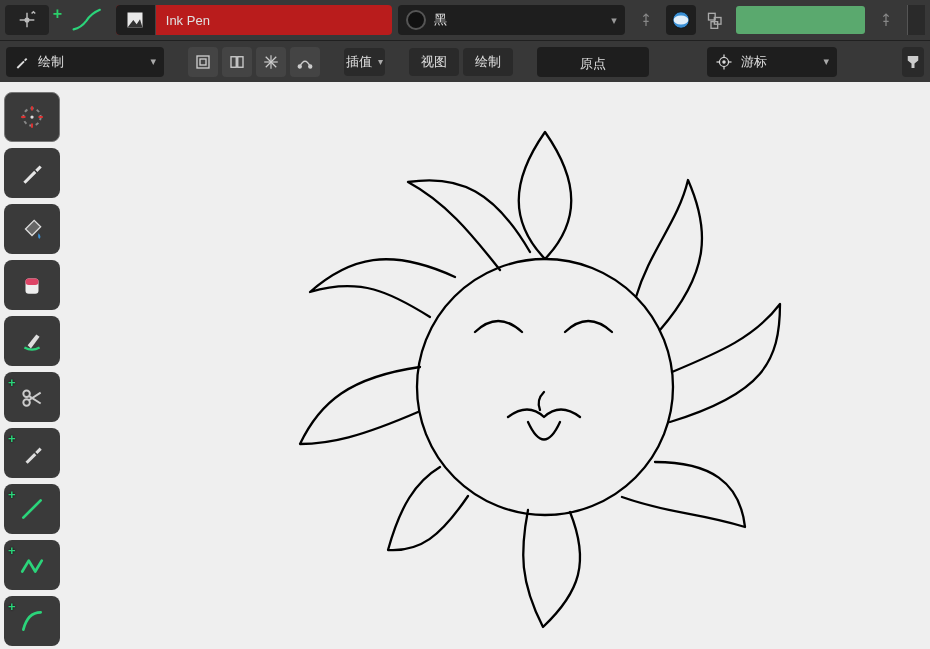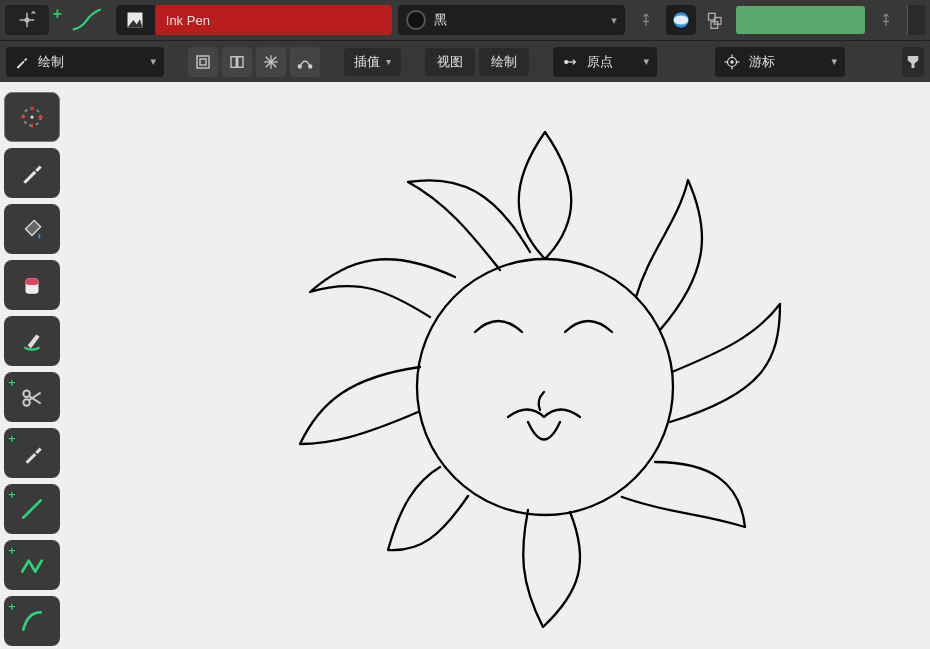--- a/index.html
+++ b/index.html
@@ -133,41 +133,41 @@
     background:#444;
     display:flex;align-items:center;justify-content:center;
     color:#ccc;
   }
   .sq-btn svg{width:18px;height:18px;}
   .menu-dd {
     background:#2a2a2a;
     height:28px;
     border-radius:4px;
     color:#e0e0e0;
-    padding:0 10px;
+    padding:0 2px;
     display:flex;align-items:center;gap:6px;
   }
   .menu-dd .chev{color:#aaa;font-size:10px;}
   .menu-btn {
     background:#2a2a2a;
     height:28px;
     border-radius:4px;
     color:#e0e0e0;
     padding:0 12px;
     display:flex;align-items:center;
   }
   .pivot-dd, .cursor-dd {
     display:flex;align-items:center;
     background:#1e1e1e;
     height:30px;
     border-radius:4px;
     color:#e0e0e0;
     padding:0 8px;gap:8px;
   }
-  .pivot-dd{width:104px;}
+  .pivot-dd{width:112px;flex-direction:column;}
   .cursor-dd{width:130px;margin-left:34px;}
   .pivot-dd svg,.cursor-dd svg{width:18px;height:18px;}
   .pivot-dd .lbl,.cursor-dd .lbl{flex:1;text-align:left;}
   .pivot-dd .chev,.cursor-dd .chev{color:#aaa;font-size:11px;}
   .toolbar .right-trigger {
     margin-left:auto;
     width:22px;height:30px;
     background:#2a2a2a;
     border-radius:4px;
     display:flex;align-items:center;justify-content:center;

